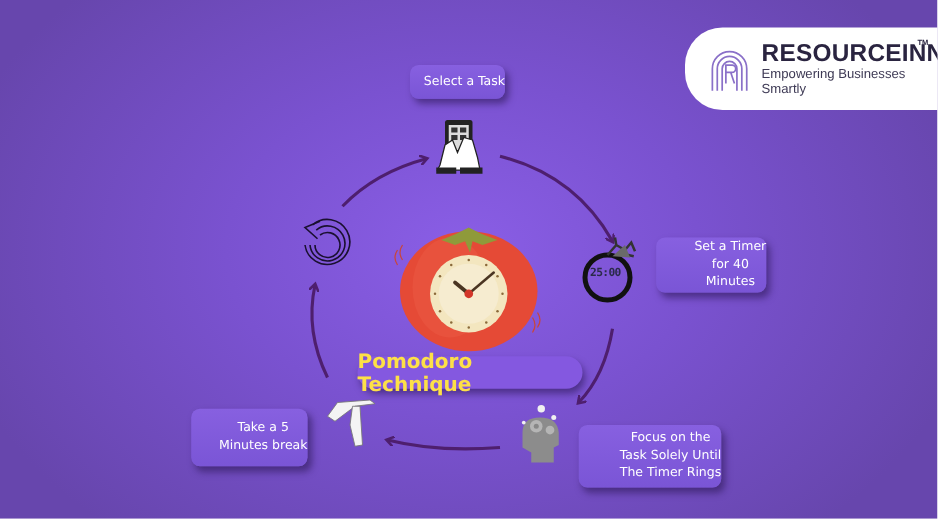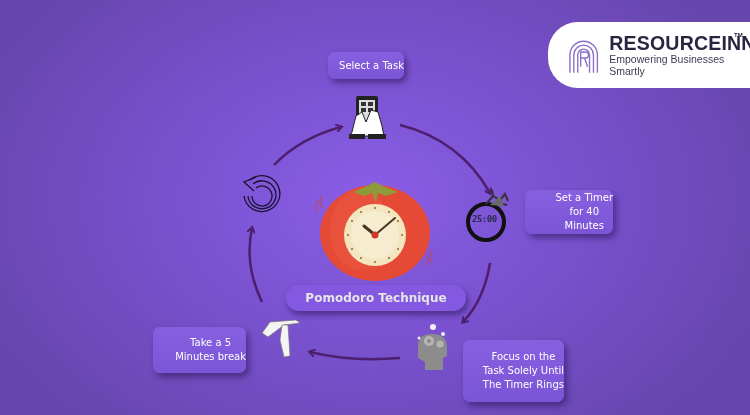--- a/index.html
+++ b/index.html
@@ -4,21 +4,21 @@
 <style>
   html,body{margin:0;padding:0;}
   body{width:750px;height:415px;overflow:hidden;font-family:"DejaVu Sans","Liberation Sans",sans-serif;}
   .canvas{position:relative;width:750px;height:415px;
     background:radial-gradient(ellipse 420px 300px at 370px 200px,#8a5ee6 0%,#7a52d0 45%,#6746ad 100%);}
   .box{position:absolute;background:linear-gradient(180deg,#8760e0,#7a55d6);color:#fff;
     font-weight:normal;font-size:10px;line-height:14px;text-align:center;border-radius:7px;
     box-shadow:3px 4px 6px rgba(40,20,80,.55);display:flex;align-items:center;justify-content:flex-end;}
   .box span{display:block;white-space:pre-line;}
   .title-pill{position:absolute;left:286px;top:285px;width:180px;height:26px;border-radius:14px;
-    background:#8458e0;box-shadow:2px 4px 6px rgba(40,20,80,.55);color:#e5e5e5;font-size:12px;font-weight:bold;
+    background:#8458e0;box-shadow:2px 4px 6px rgba(40,20,80,.55);color:#fde047;font-size:16px;font-weight:bold;
     display:flex;align-items:center;justify-content:center;}
   .logo{position:absolute;left:548px;top:22px;width:212px;height:66px;background:#fff;border-radius:30px 0 0 30px;
     display:flex;align-items:center;}
   .logo .brand{font-family:"Liberation Sans",sans-serif;font-weight:bold;font-size:19.5px;color:#2a2440;letter-spacing:.2px;line-height:20px;}
   .logo .tag{font-family:"Liberation Sans",sans-serif;font-size:10.5px;color:#3e3a55;line-height:12px;}
   .logo .tm{position:absolute;left:186px;top:10px;font-size:6px;font-weight:bold;color:#2a2440;font-family:"Liberation Sans",sans-serif;}
   svg{position:absolute;left:0;top:0;}
 </style>
 </head>
 <body>
@@ -81,21 +81,21 @@
 for 40
 Minutes</span>
   </div>
   <svg width="750" height="415">
     <circle cx="486" cy="222" r="18" fill="none" stroke="#111" stroke-width="4"></circle>
     <path d="M486,204 L493,196 L500,200 L505,194 L508,201 M493,196 L492,190 M498,203 L507,205" fill="none" stroke="#333" stroke-width="2"></path>
     <path d="M490,205 L500,196 L504,206 Z" fill="#6a6a6a"></path>
   </svg>
   <div style="position:absolute;left:472px;top:214px;width:28px;font-family:'DejaVu Sans Mono',monospace;font-weight:bold;font-size:9px;color:#2a2a4a;letter-spacing:-.5px;">25:00</div>
 
-  <div class="box" style="left:463px;top:340px;width:101px;height:62px;">
+  <div class="box" style="left:463px;top:340px;width:101px;height:50px;padding-left:13px;">
     <span>Focus on the
 Task Solely Until
 The Timer Rings</span>
   </div>
   <svg width="750" height="415">
     <path d="M418,346 Q418,334 432,334 Q446,334 447,346 L447,356 L443,358 L443,370 L425,370 L425,362 L418,358 Z" fill="#8c8c8c"></path>
     <circle cx="429" cy="341" r="5" fill="#b5b5b5"></circle>
       <circle cx="429" cy="341" r="2" fill="#888"></circle>
     <circle cx="440" cy="344" r="3.5" fill="#b5b5b5"></circle>
     <circle cx="433" cy="327" r="3" fill="#f0f0f0"></circle>

